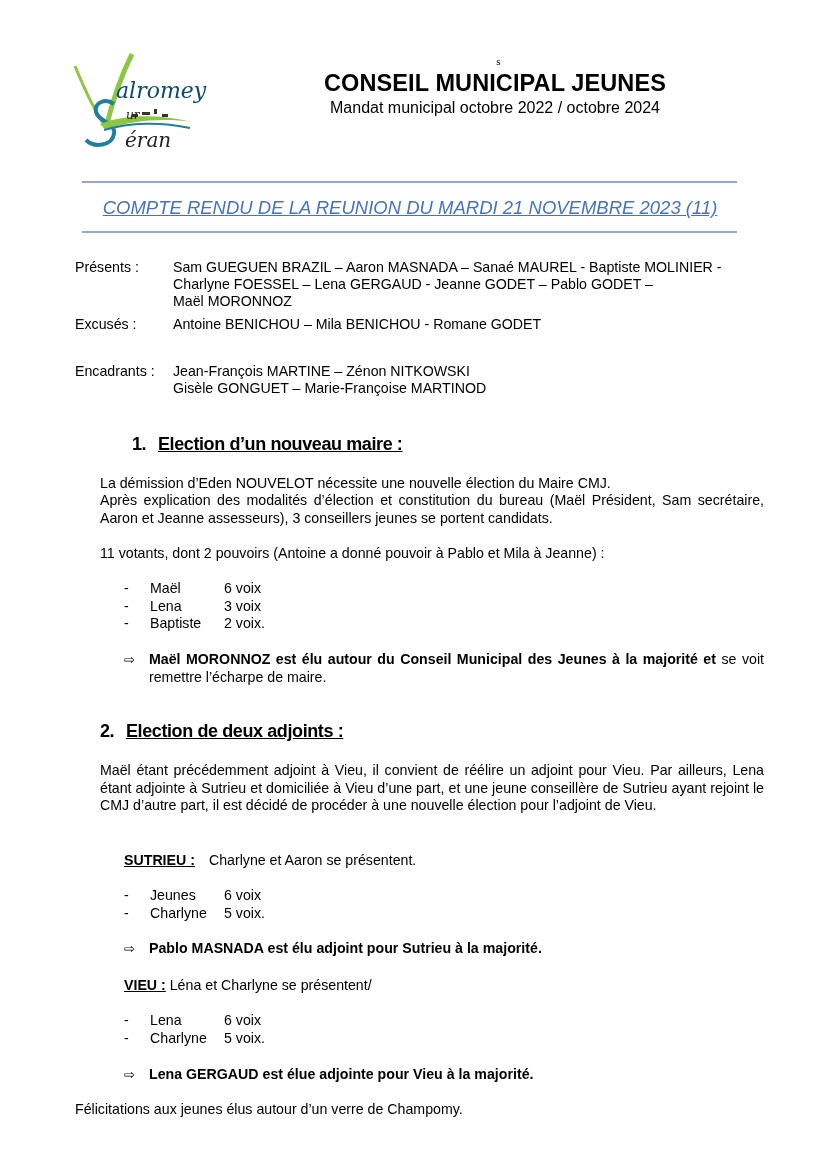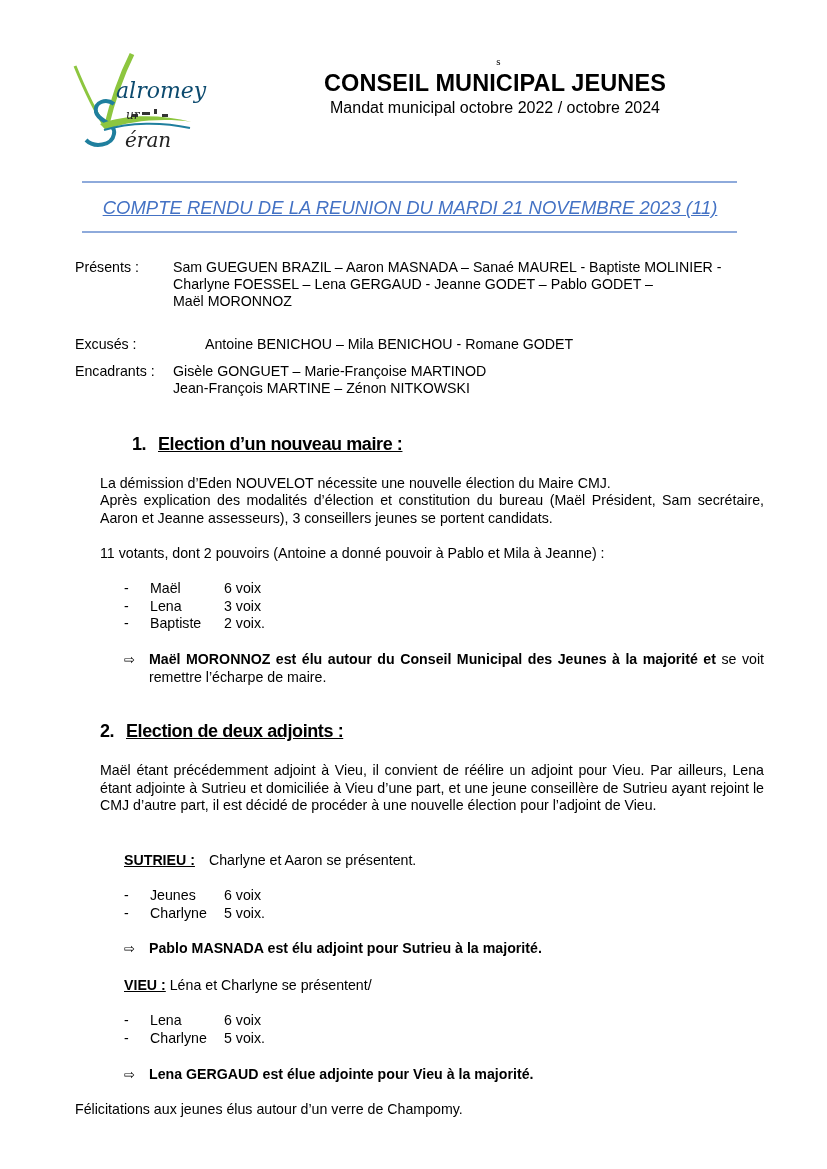--- a/index.html
+++ b/index.html
@@ -59,31 +59,31 @@
 <div class="abs rule" style="top:231px;"></div>
 
 <div class="abs row" style="top:259px;">
   <div class="lbl">Présents :</div>
   <div class="val">
     <div>Sam GUEGUEN BRAZIL – Aaron MASNADA – Sanaé MAUREL - Baptiste MOLINIER -</div>
     <div>Charlyne FOESSEL – Lena GERGAUD - Jeanne GODET – Pablo GODET –</div>
     <div>Maël MORONNOZ</div>
   </div>
 </div>
-<div class="abs row" style="top:336px;gap:32px;">
+<div class="abs row" style="top:316px;">
   <div class="lbl">Excusés :</div>
   <div class="val">
     <div>Antoine BENICHOU – Mila BENICHOU - Romane GODET</div>
   </div>
 </div>
 <div class="abs row" style="top:363px;">
   <div class="lbl">Encadrants :</div>
   <div class="val">
+    <div>Jean-François MARTINE – Zénon NITKOWSKI</div>
     <div>Gisèle GONGUET – Marie-Françoise MARTINOD</div>
-    <div>Jean-François MARTINE – Zénon NITKOWSKI</div>
   </div>
 </div>
 
 <div class="abs h2" style="top:434px;margin-left:32px;">
   <span class="num">1.</span><span class="txt">Election d’un nouveau maire :</span>
 </div>
 <div class="abs para" style="top:475px;">La démission d’Eden NOUVELOT nécessite une nouvelle élection du Maire CMJ.</div>
 <div class="abs para" style="top:492px;">Après explication des modalités d’élection et constitution du bureau (Maël Président, Sam secrétaire, Aaron et Jeanne assesseurs), 3 conseillers jeunes se portent candidats.</div>
 <div class="abs para" style="top:545px;">11 votants, dont 2 pouvoirs (Antoine a donné pouvoir à Pablo et Mila à Jeanne) :</div>
 

